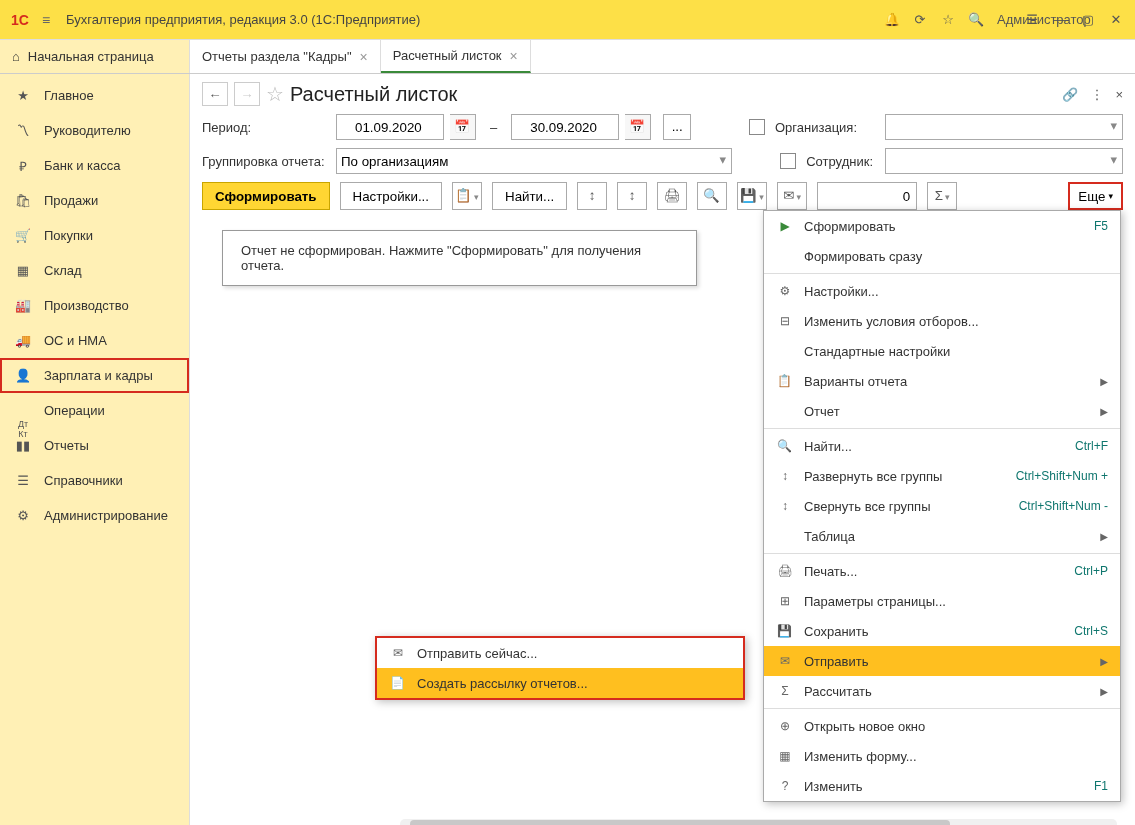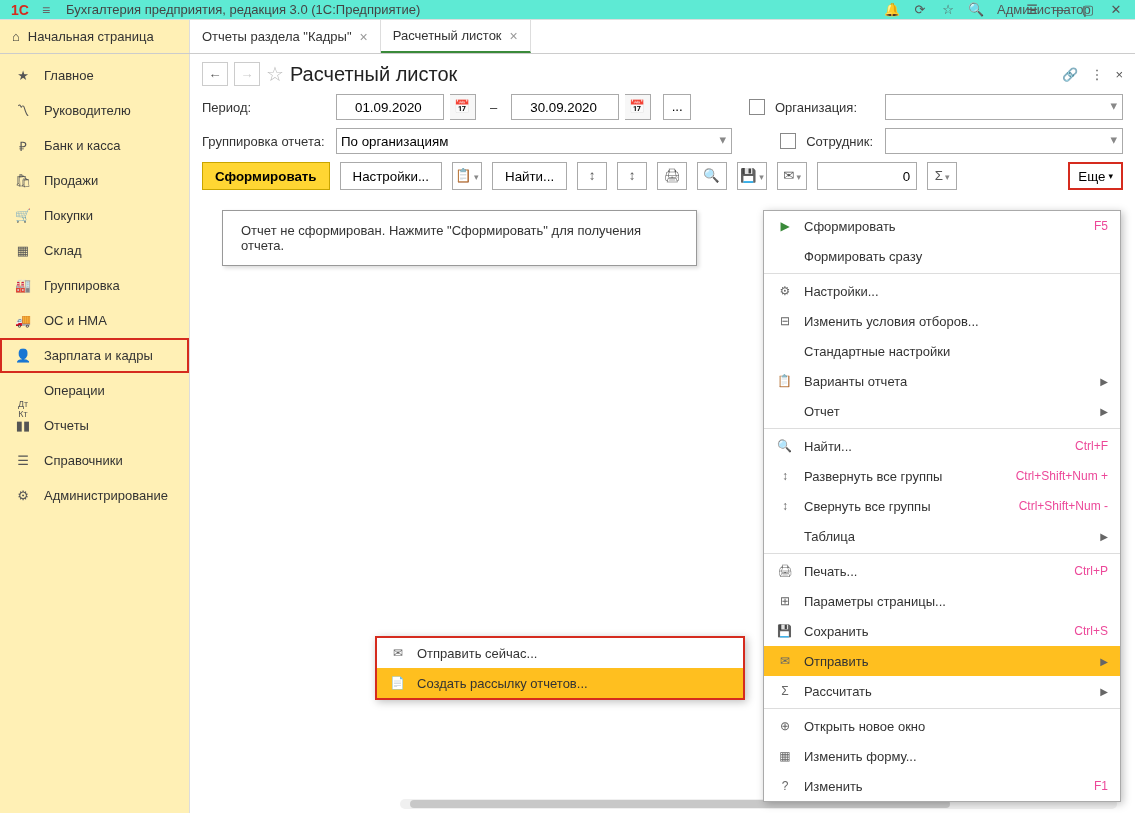--- a/index.html
+++ b/index.html
@@ -1,19 +1,19 @@
 <!DOCTYPE html>
 <html><head>
 <meta charset="utf-8">
 <style>
 * { box-sizing: border-box; margin: 0; padding: 0; font-family: Arial, sans-serif; }
 body { width: 1135px; height: 825px; background: #fff; font-size: 13px; color: #333; overflow: hidden; position: relative; }
 
 
-.titlebar { height: 20px; background: #5eead4; display: flex; align-items: center; padding: 0 6px; border-bottom: 1px solid #ddd; }
+.titlebar { height: 40px; background: #fde047; display: flex; align-items: center; padding: 0 6px; border-bottom: 1px solid #ddd; }
 .titlebar .logo { width: 28px; height: 18px; color: #d52b1e; font-weight: bold; font-size: 14px; display:flex;align-items:center;justify-content:center;}
 .titlebar .hamburger { width: 24px; text-align: center; cursor: pointer; color:#666; font-size:14px;}
 .titlebar .title { flex: 1; padding-left: 8px; color: #444; }
 .titlebar .tb-icons { display: flex; align-items: center; gap: 2px; }
 .titlebar .tb-icons span { width: 26px; text-align: center; cursor: pointer; color:#555; }
 .titlebar .user { padding: 0 6px; color:#555;}
 
 
 .tabs { height: 34px; display: flex; align-items: stretch; border-bottom: 1px solid #ccc; background:#fff;}
 .tab-home { width: 190px; display: flex; align-items: center; padding-left: 12px; gap: 8px; background:#fff0b5; border-right:1px solid #ddd; cursor:pointer;}
@@ -58,21 +58,21 @@
 .more-btn { height:28px; border:2px solid #d52b1e; background:#fff; padding:0 8px; cursor:pointer; display:flex; align-items:center; gap:3px;}
 
 .report-area { margin-top:20px; border:1px solid #999; box-shadow:2px 2px 4px rgba(0,0,0,0.15); width:475px; padding:12px 18px; margin-left:20px;}
 
 
 .menu { position:absolute; background:#fff; border:1px solid #aaa; box-shadow:2px 2px 8px rgba(0,0,0,0.25); z-index:10; }
 .menu-item { height:30px; display:flex; align-items:center; padding:0 12px; gap:10px; cursor:pointer; }
 .menu-item.highlighted { background:#ffbf1f; }
 .menu-sep { height:1px; background:#ddd; margin:2px 0;}
 .menu-icon { width:18px; text-align:center; color:#666; font-size:12px;}
-.menu-shortcut { margin-left:auto; color:#ec4899; font-size:12px;}
+.menu-shortcut { margin-left:auto; color:#0f766e; font-size:12px;}
 .menu-arrow { margin-left:auto; color:#666; font-size:10px;}
 
 .more-menu { right:14px; top:210px; width:358px; }
 .send-submenu { left:375px; top:636px; width:370px; border:2px solid #d52b1e;}
 .send-submenu .menu-item.highlighted{background:#ffbf1f;}
 
 .scrollbar-h { position:absolute; bottom:4px; left:210px; right:18px; height:10px; background:#f0f0f0; border-radius:5px;}
 .scrollbar-h .thumb{ position:absolute; left:10px; top:1px; height:8px; width:540px; background:#c8c8c8; border-radius:4px;}
 </style>
 </head>
@@ -132,21 +132,21 @@
     <div class="sb-item">
         <span class="sb-icon">🛒</span>
         <span>Покупки</span>
       </div>
     <div class="sb-item">
         <span class="sb-icon">▦</span>
         <span>Склад</span>
       </div>
     <div class="sb-item">
         <span class="sb-icon">🏭</span>
-        <span>Группировка</span>
+        <span>Производство</span>
       </div>
     <div class="sb-item">
         <span class="sb-icon">🚚</span>
         <span>ОС и НМА</span>
       </div>
     <div class="sb-item selected">
         <span class="sb-icon">👤</span>
         <span>Зарплата и кадры</span>
       </div>
     <div class="sb-item">

